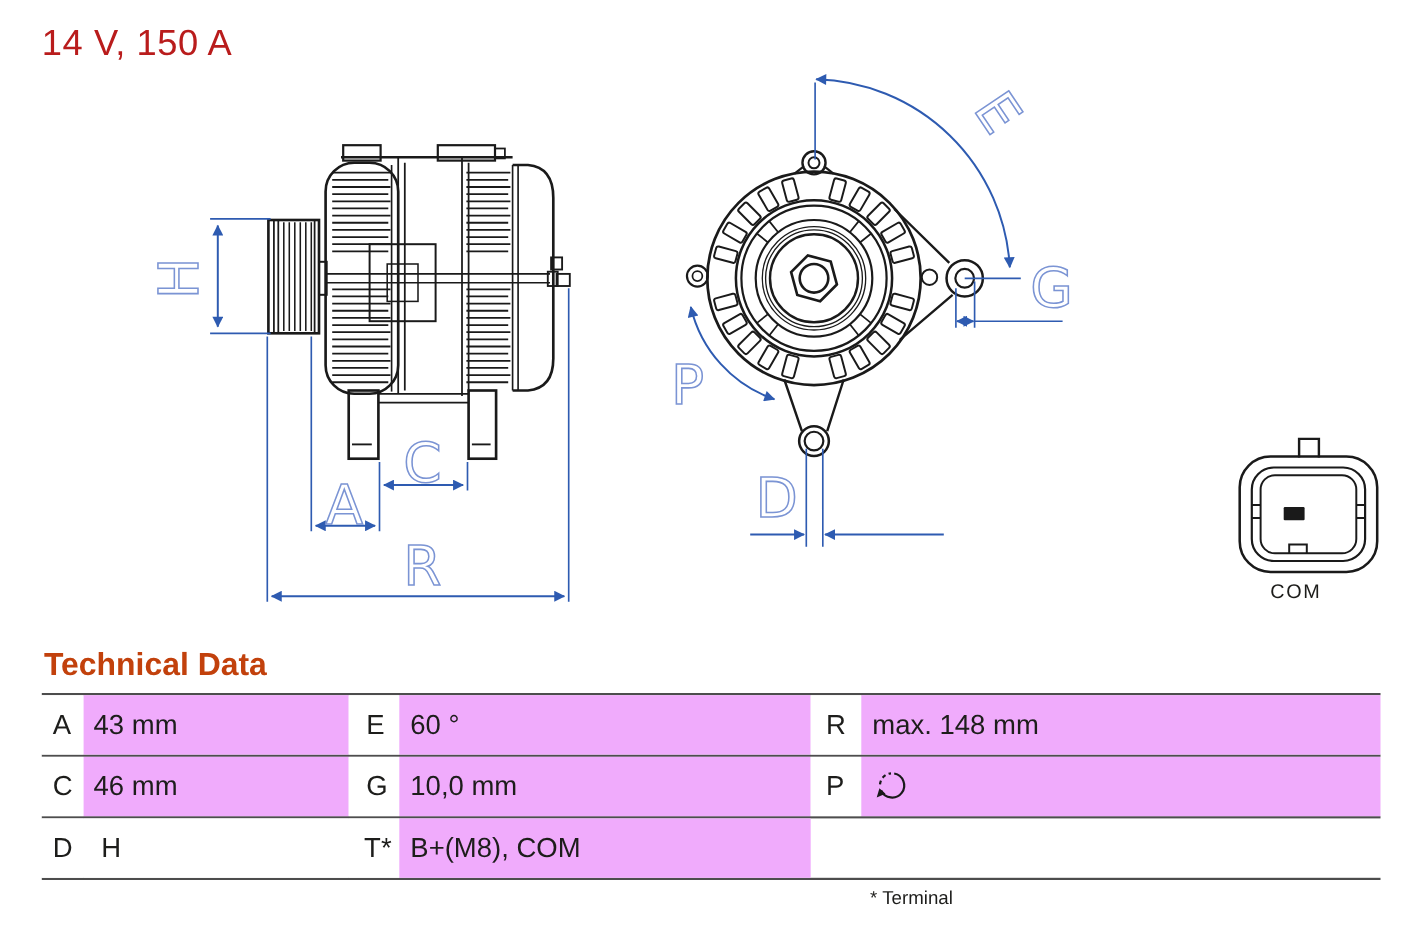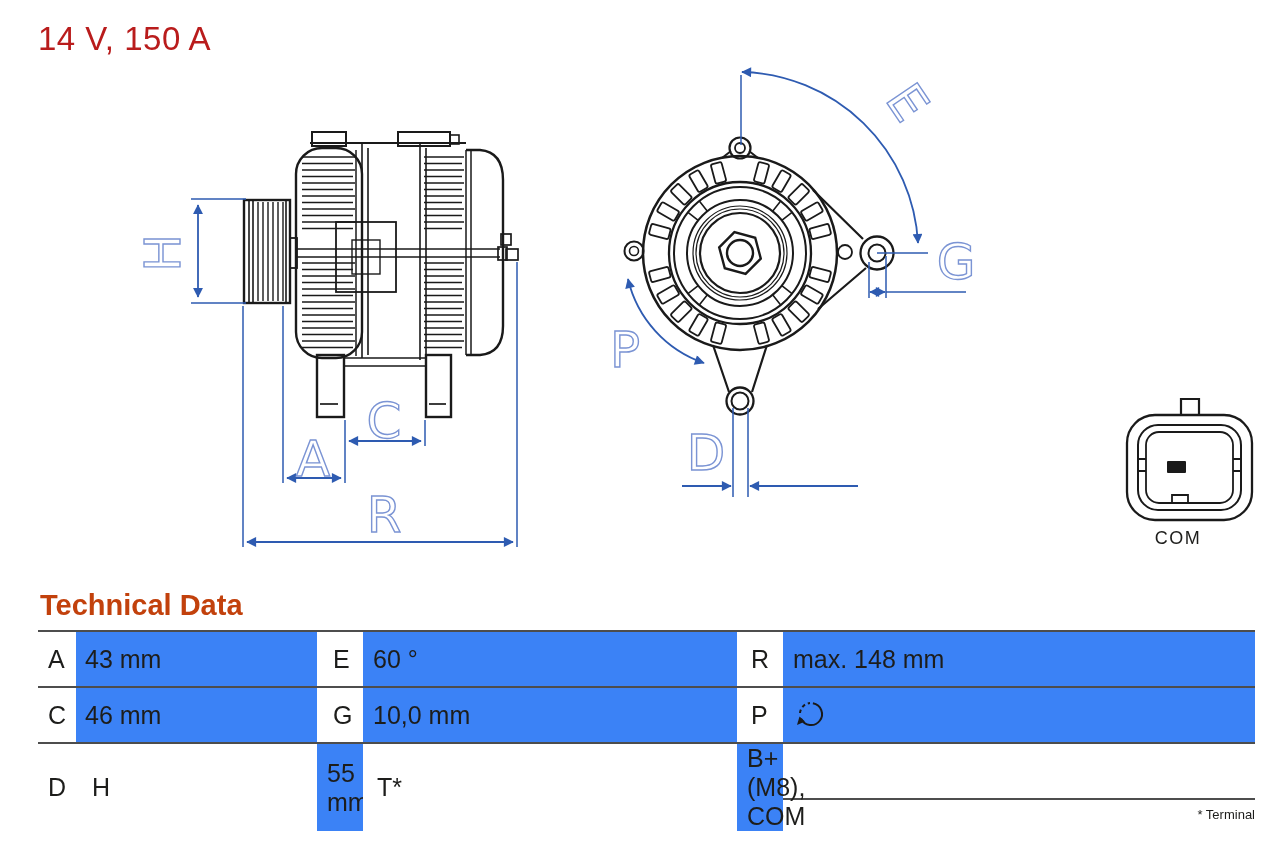--- a/index.html
+++ b/index.html
@@ -6,25 +6,25 @@
   body{width:1280px;height:853px;position:relative;font-family:"Liberation Sans",sans-serif;color:#1d1d1b;overflow:hidden;}
   #page-title{position:absolute;left:38px;top:20px;font-size:33px;letter-spacing:.5px;color:#b91c1c;}
   #drawing{position:absolute;left:0;top:0;}
   
   #tech{position:absolute;left:38px;top:586px;width:1217px;}
   #tech h2{margin:0 0 0 2px;font-size:29px;font-weight:bold;color:#c2410c;height:44px;line-height:38px;}
   .tbl{border-top:2px solid #4d4d4d;}
   .trow{display:grid;grid-template-columns:38px 241px 46px 374px 46px 472px;height:54px;border-bottom:2px solid #4d4d4d;}
   .cell{display:flex;align-items:center;font-size:25px;color:#1d1d1b;}
   .lab{background:#ffffff;}
-  .val{background:#3b82f6;}
+  .val{background:#f0abfc;}
   .l1{padding-left:10px;}.v1{padding-left:9px;}
   .l2{padding-left:16px;}.v2{padding-left:10px;}
   .l3{padding-left:14px;}.v3{padding-left:10px;}
-  #footnote{margin-top:7px;margin-left:753px;font-size:13px;color:#1d1d1b;text-align:right;}
+  #footnote{margin-top:7px;margin-left:753px;font-size:17px;color:#1d1d1b;}
   .dimtext{font-family:"DejaVu Sans",sans-serif;font-size:50px;fill:none;stroke:#7b94d4;stroke-width:1.4;}
 </style>
 </head>
 <body>
 
 <div id="page-title">14 V, 150 A</div>
 
 <svg id="drawing" width="1280" height="586" viewBox="0 0 1280 586">
   <defs>
     <marker id="arr" viewBox="0 0 10 10" refX="9.2" refY="5" markerWidth="7.5" markerHeight="5.5" orient="auto-start-reverse">
@@ -252,20 +252,19 @@
           <path d="M19.9,5.2 A11,11 0 1 1 8.0,20.6" fill="none" stroke="#1a1a1a" stroke-width="2"></path>
           <path d="M7.0,15.0 A11,11 0 0 1 17.0,5.0" fill="none" stroke="#1a1a1a" stroke-width="2" stroke-dasharray="3.5 3"></path>
           <polygon points="4,27 12,23.5 6.5,18.5" fill="#1a1a1a"></polygon>
         </svg>
       </div>
     </div>
 
     <div class="trow">
       <div class="cell lab l1">D</div>
       <div class="cell lab l2">H</div>
-      <div class="cell val v2">55 mm</div>
       <div class="cell lab l3">T*</div>
       <div class="cell val v3">B+(M8), COM</div>
     </div>
 
   </div>
   <div id="footnote">* Terminal</div>
 </div>
 
 </body></html>

